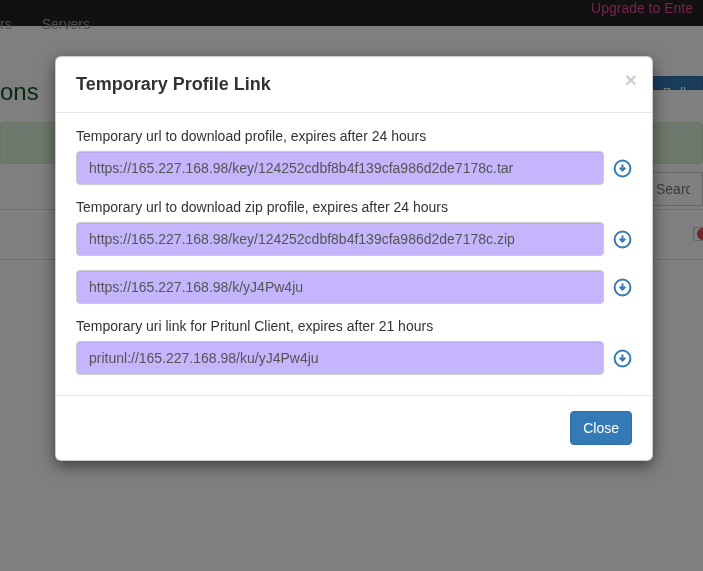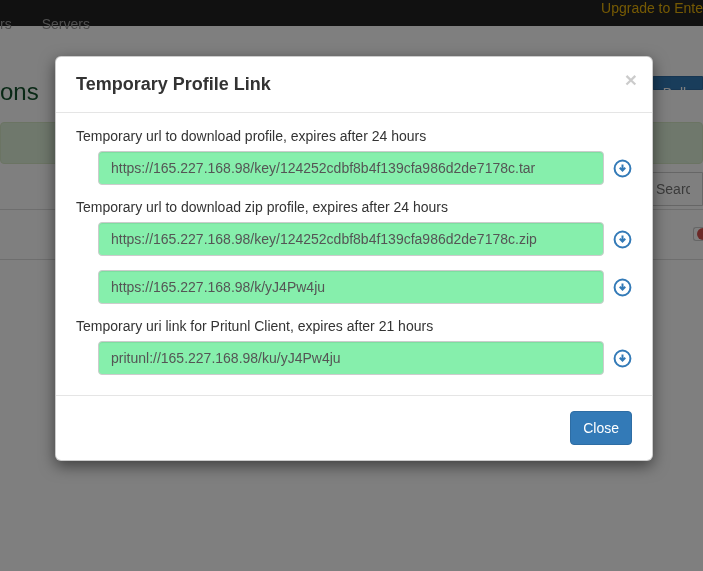--- a/index.html
+++ b/index.html
@@ -23,22 +23,22 @@
     position: relative;
   }
   .nav-item {
     padding: 16px 15px 6px;
     color: #9d9d9d;
   }
   .nav-right {
     position: absolute;
     right: 0;
     top: 0;
-    color: #eab308;
-    padding-right: 0;
+    color: #ec4899;
+    padding-right: 10px;
     font-size: 14px;
   }
   .page-header-bar {
     padding: 28px 0 0 0;
     position: relative;
     height: 96px;
   }
   .page-title {
     position: absolute;
     left: 0;
@@ -176,26 +176,25 @@
     display: flex;
     align-items: center;
     gap: 8px;
   }
   .field-input {
     flex: 1;
     height: 34px;
     padding: 6px 12px;
     font-size: 14px;
     color: #555;
-    background-color: #86efac;
+    background-color: #c4b5fd;
     border: 1px solid #ccc;
     border-radius: 4px;
     box-shadow: inset 0 1px 1px rgba(0,0,0,.075);
     cursor: default;
-    margin-left: 22px;
   }
   .dl-icon {
     width: 20px;
     height: 20px;
     flex-shrink: 0;
     color: #337ab7;
     cursor: pointer;
     display:flex;align-items:center;justify-content:center;
   }
   .dl-icon svg { width:19px; height:19px; }

